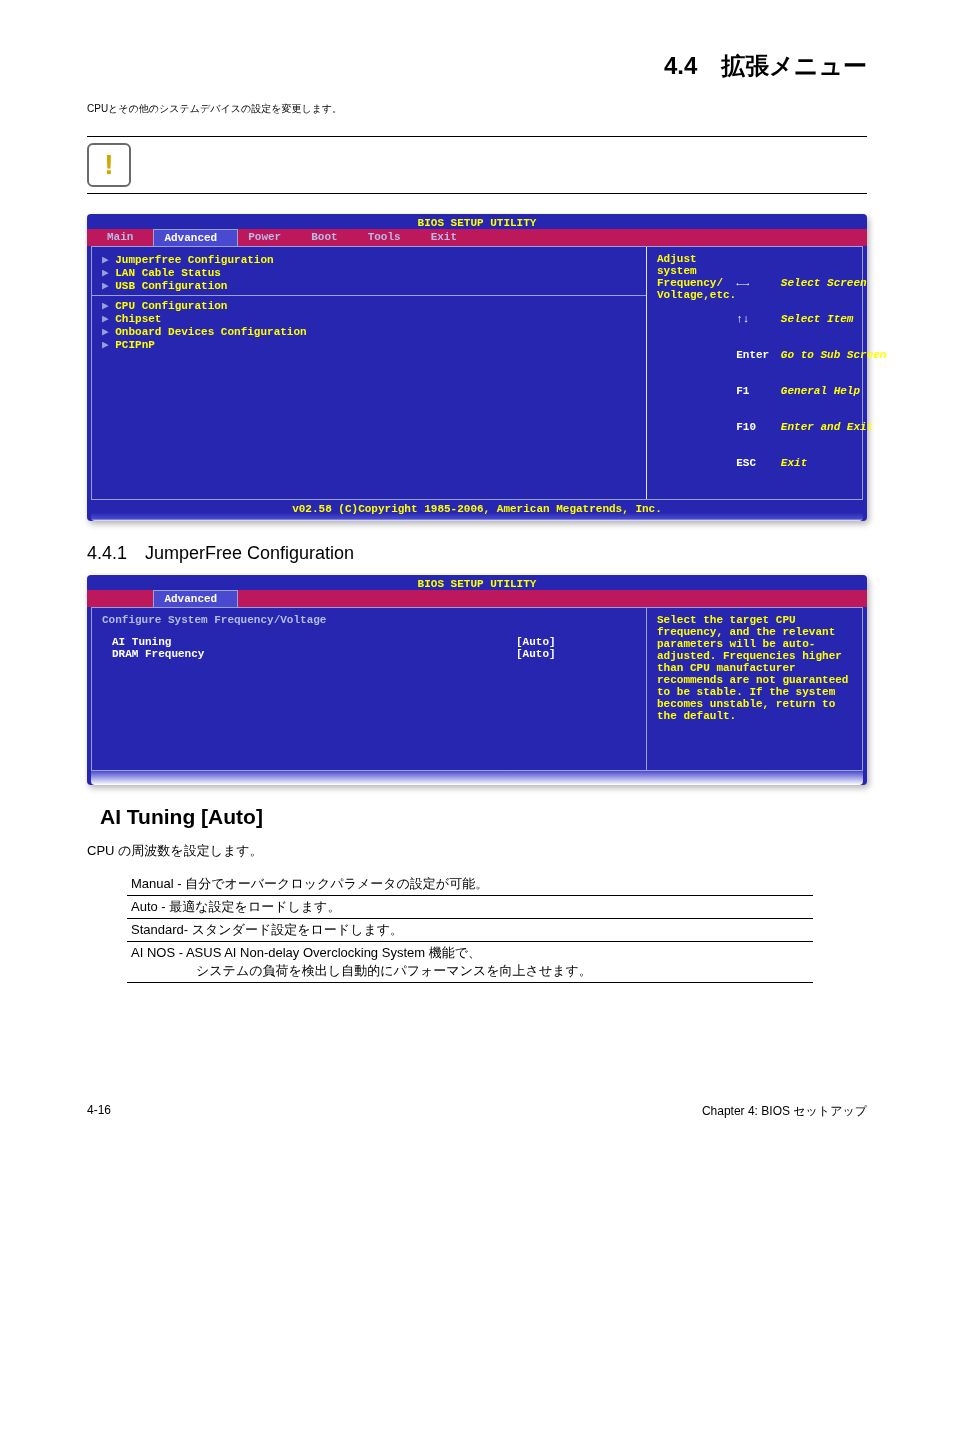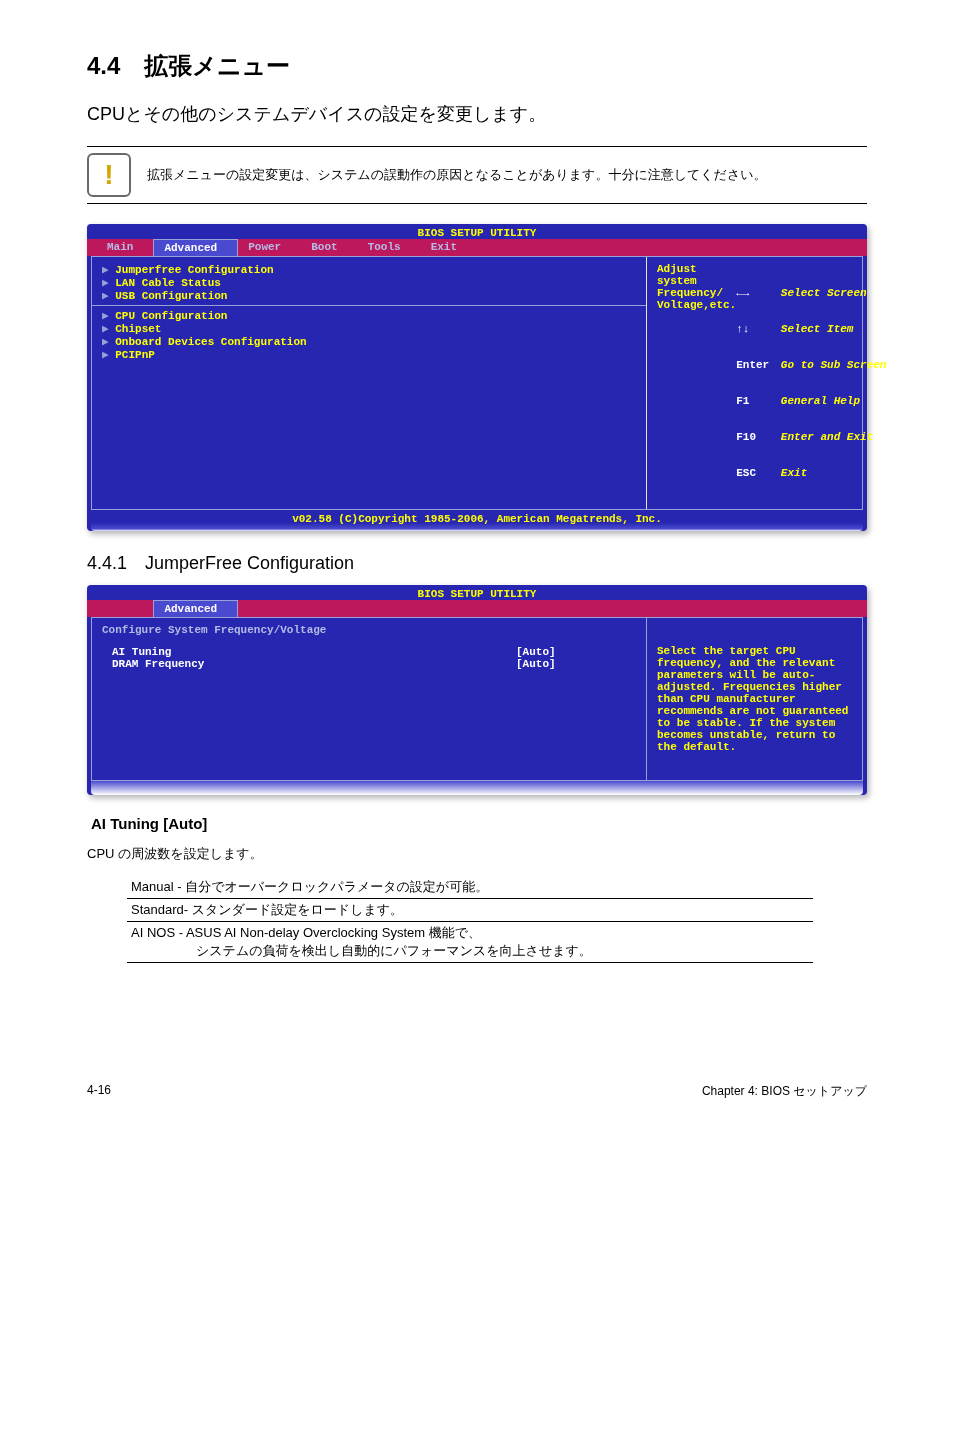--- a/index.html
+++ b/index.html
@@ -7,32 +7,33 @@
     max-width: 780px;
     margin: 0 auto;
     padding: 30px 60px;
     color: #000;
     font-size: 13px;
   }
   h2 {
     font-size: 24px;
     font-weight: bold;
     margin: 20px 0;
+    text-align: right;
   }
   h3 {
     font-size: 18px;
     font-weight: normal;
     margin: 20px 0 10px;
   }
   h4 {
-    font-size: 15px;
-    margin: 20px 4px 8px;
+    font-size: 21px;
+    margin: 20px 13px 8px;
   }
   .subtitle {
-    font-size: 18px;
+    font-size: 10px;
     margin: 0 0 20px;
   }
   .warning-box {
     border-top: 1px solid #000;
     border-bottom: 1px solid #000;
     padding: 6px 0;
     margin-bottom: 20px;
     display: flex;
     align-items: center;
   }
@@ -116,21 +117,20 @@
   }
   .help-text { color: #ffff00; white-space: pre-wrap; }
   .keys { color: #fff; margin-top: auto; white-space: pre; }
   .key-label { display:inline-block; width:38px; }
   .key-desc { color:#ffff00;font-style:italic; }
 
   .cfg-body {
     display:flex;
     border:1px solid #9aa0d8;
     margin:0 4px;
-    align-items:center;
   }
   .cfg-left {
     flex:1 1 auto;
     padding:6px 10px;
     border-right:1px solid #9aa0d8;
     min-height:150px;
   }
   .cfg-right {
     width:195px;
     padding:6px 10px;
@@ -164,21 +164,20 @@
 </style>
 </head>
 <body>
 
 <h2>4.4　拡張メニュー</h2>
 
 <p class="subtitle">CPUとその他のシステムデバイスの設定を変更します。</p>
 
 <div class="warning-box">
   <div class="warning-icon">!</div>
-  <div>拡張メニューの設定変更は、システムの誤動作の原因となることがあります。十分に注意してください。</div>
 </div>
 
 <div class="bios-window">
   <div class="bios-title">BIOS SETUP UTILITY</div>
   <div class="bios-menu">
     <span>Main</span>
     <span class="active">Advanced</span>
     <span>Power</span>
     <span>Boot</span>
     <span>Tools</span>
@@ -241,20 +240,23 @@
 
 <h4>AI Tuning [Auto]</h4>
 <p>CPU の周波数を設定します。</p>
 
 <table class="desc-table">
   <tbody>
       <tr>
         <td>Manual - 自分でオーバークロックパラメータの設定が可能。</td>
       </tr>
   <tr>
+        <td>Auto - 最適な設定をロードします。</td>
+      </tr>
+  <tr>
         <td>Standard- スタンダード設定をロードします。</td>
       </tr>
   <tr>
         <td style="white-space:pre-line">AI NOS - ASUS AI Non-delay Overclocking System 機能で、
 　　　　　システムの負荷を検出し自動的にパフォーマンスを向上させます。</td>
       </tr>
 </tbody>
   </table>
 
 <div class="footer-row">

